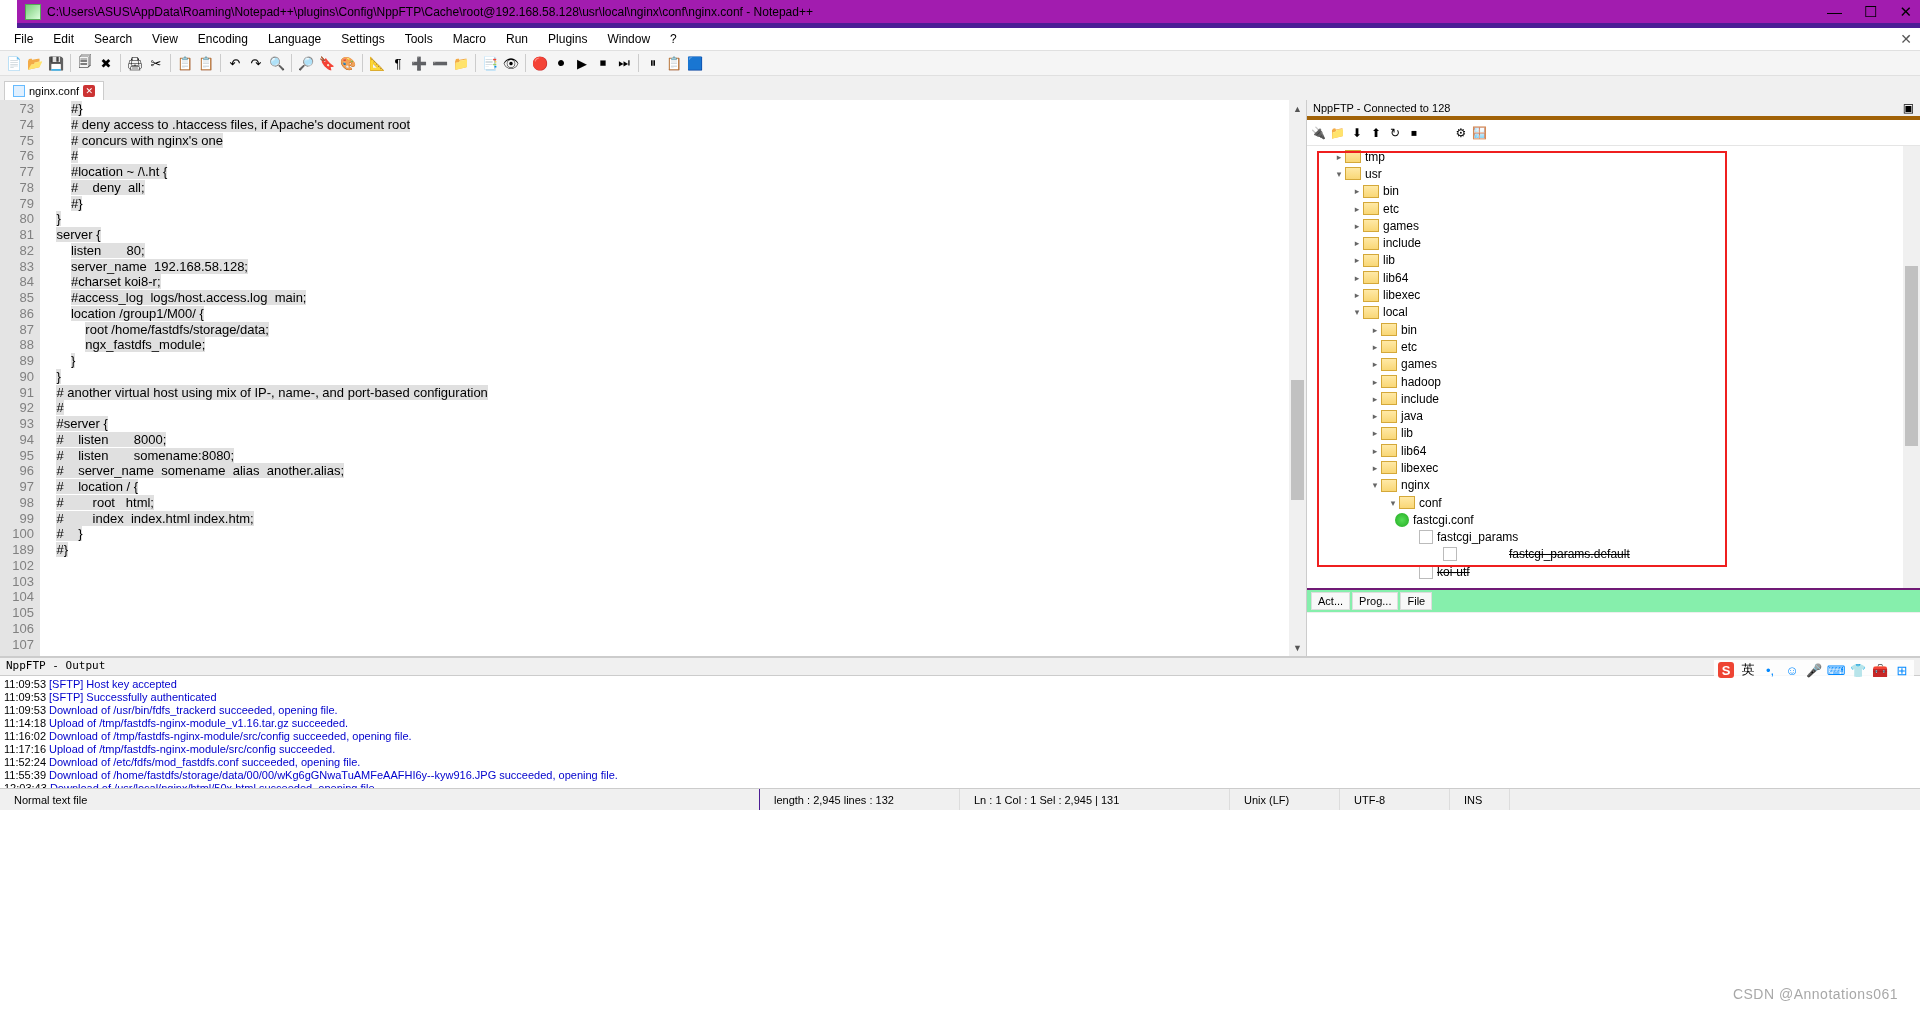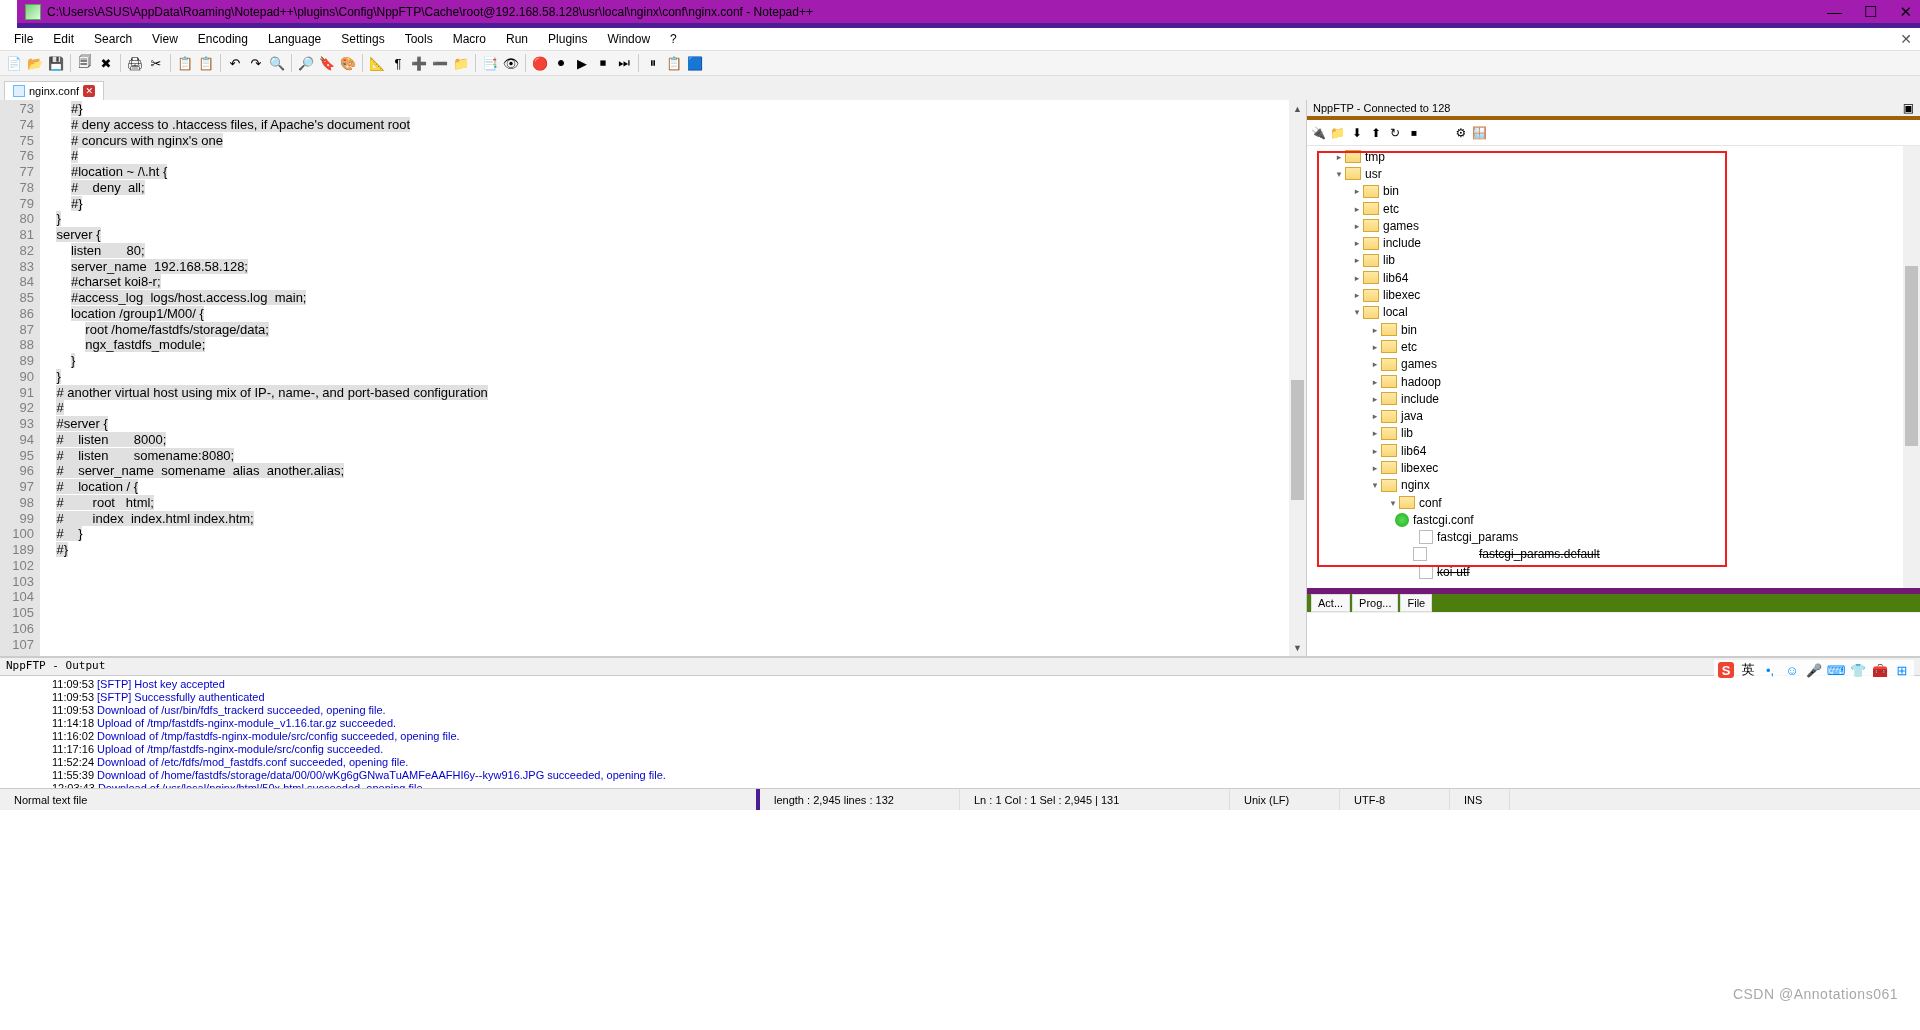--- a/index.html
+++ b/index.html
@@ -44,33 +44,33 @@
 .ftp-tree { position:absolute; inset:0; padding:2px 0; font-size:12px; overflow:hidden; }
 .tree-row { display:flex; align-items:center; height:17.3px; cursor:pointer; }
 .tree-row .tri { width:12px; text-align:center; font-size:9px; color:#666; }
 .tree-row .fold { width:16px; height:13px; background:linear-gradient(#ffe9a6,#f9d776); border:1px solid #d4a839; margin-right:4px; }
 .tree-row .fileic { width:14px; height:14px; background:#fff; border:1px solid #bbb; margin-right:4px; margin-left:2px; }
 .tree-row .fileic.ok { background:radial-gradient(#5d5,#2a2); border-radius:50%; border:none; }
 .red-box { position:absolute; border:2px solid #ef1f1f; pointer-events:none; top:5px; left:10px; width:410px; height:416px; }
 .ftp-vscroll { position:absolute; right:0; top:0; bottom:0; width:17px; background:#f0f0f0; }
 .ftp-vscroll .thumb { position:absolute; top:120px; left:2px; right:2px; height:180px; background:#c1c1c1; }
 
-.ftp-tabs-lower { height:24px; display:flex; align-items:center; gap:2px; border-top:6px solid #701a75; background:#4d7c0f; padding:3px 4px; }
+.ftp-tabs-lower { height:24px; display:flex; align-items:center; gap:2px; border-top:2px solid #701a75; background:#86efac; padding:3px 4px; }
 .ftp-tabs-lower .lt { padding:2px 6px; font-size:11px; border:1px solid #ddd; background:#f8f8f8; cursor:pointer; }
 .ftp-blank { flex:0 0 44px; border-top:1px solid #eee; }
 
 .output-pane { border-top:2px solid #ccc; }
 .output-title { height:18px; background:#f0f0f0; border-bottom:1px solid #ccc; font-family:Consolas,monospace; font-size:11px; padding:1px 6px; }
 .output-body { position:relative; height:112px; overflow:hidden; background:#fff; font-family:"Segoe UI",sans-serif; font-size:11px; color:#0000cc; padding:2px 4px; line-height:13px; }
-.output-body .ts { color:#000;margin-left:48px; }
+.output-body .ts { color:#000; }
 .output-body .tag { color:#0000cc; }
 
 .statusbar { height:22px; display:flex; align-items:center; background:#f0f0f0; border-top:1px solid #ccc; font-size:11px; }
 .statusbar .sb-cell { padding:0 14px; border-right:1px solid #ddd; height:100%; display:flex; align-items:center; }
-.statusbar .sb-cell:first-child { flex:0 0 760px; border-right:4px solid #4c1d95; }
+.statusbar .sb-cell:first-child { flex:0 0 760px; border-right:1px solid #4c1d95; }
 
 .ime-bar { position:absolute; right:6px; top:660px; display:flex; align-items:center; gap:6px; background:rgba(255,255,255,0.85); padding:2px 4px; }
 .ime-bar .ime-icon { width:16px; height:16px; display:flex; align-items:center; justify-content:center; font-size:13px; }
 .ime-s { background:#e43; color:#fff; border-radius:3px; font-weight:bold; }
 
 .watermark { position:absolute; right:22px; bottom:28px; font-size:14px; color:rgba(120,120,120,0.65); letter-spacing:0.5px; pointer-events:none; }
 </style>
 </head>
 <body>
 
@@ -325,21 +325,21 @@
           <div class="tree-row" style="padding-left: 74px;">
             <span class="tri"></span>
             <span class="fileic ok"></span>
             <span>fastcgi.conf</span>
           </div>
           <div class="tree-row" style="padding-left: 98px;">
             <span class="tri"></span>
             <span class="fileic"></span>
             <span>fastcgi_params</span>
           </div>
-          <div class="tree-row" style="padding-left: 44px; gap: 48px;">
+          <div class="tree-row" style="padding-left: 74px; gap: 48px;">
             <span class="tri"></span>
             <span class="fileic"></span>
             <span style="text-decoration: line-through;">fastcgi_params.default</span>
           </div>
           <div class="tree-row" style="padding-left: 98px;">
             <span class="tri"></span>
             <span class="fileic"></span>
             <span style="text-decoration: line-through;">koi-utf</span>
           </div>
         </div>

